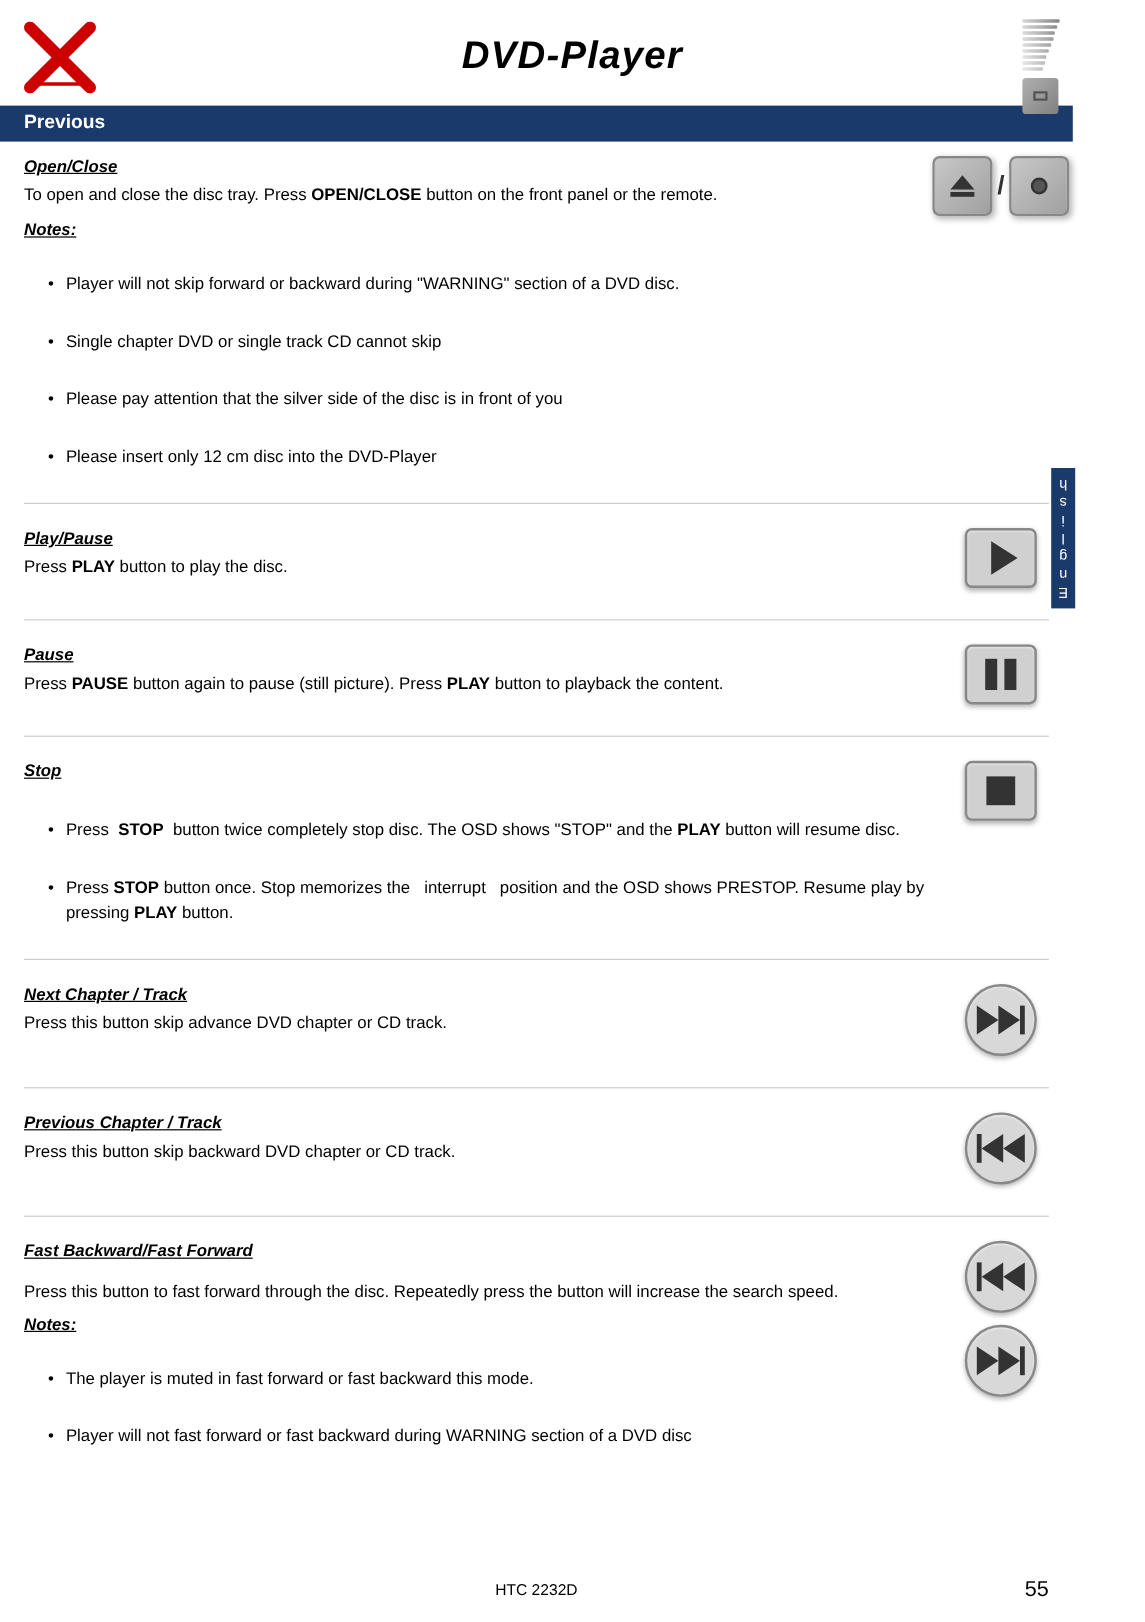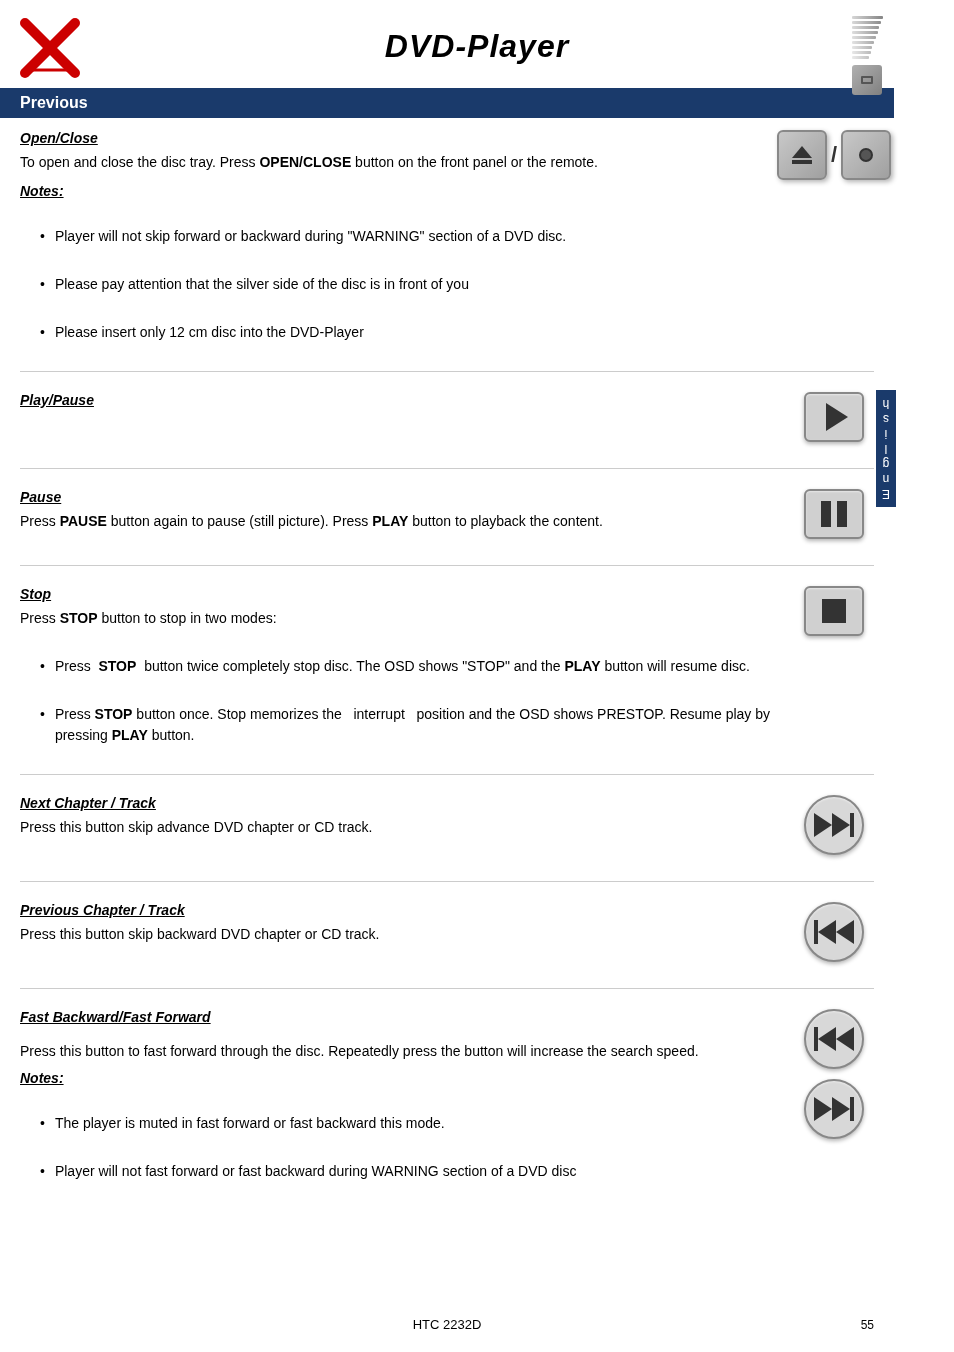--- a/index.html
+++ b/index.html
@@ -165,21 +165,21 @@
     }
 
     .footer-model {
       flex: 1;
       text-align: center;
     }
 
     .footer-page {
       position: absolute;
       right: 20px;
-      font-size: 12px;
+      font-size: 18px;
     }
 
     
     .english-vertical {
       position: absolute;
       right: -2px;
       top: 390px;
       background: #1a3a6b;
       color: white;
       font-size: 12px;
@@ -392,20 +392,23 @@
           To open and close the disc tray. Press <b>OPEN/CLOSE</b> button on the front panel or the remote.
         </div>
         <div style="margin-top:10px;">
           <span style="font-style:italic;font-weight:bold;text-decoration:underline;">Notes:</span>
         </div>
         <ul class="notes-list">
           <li>
               <span>Player will not skip forward or backward during "WARNING" section of a DVD disc.</span>
             </li>
           <li>
+              <span>Single chapter DVD or single track CD cannot skip</span>
+            </li>
+          <li>
               <span>Please pay attention that the silver side of the disc is in front of you</span>
             </li>
           <li>
               <span>Please insert only 12 cm disc into the DVD-Player</span>
             </li>
         </ul>
       </div>
       <div class="section-icon">
         <div class="openclose-img">
           <div class="disc-tray-btn">
@@ -425,20 +428,23 @@
     </div>
 
     <div class="section-gap"></div>
     <div class="divider-line"></div>
 
     <div class="section">
       <div class="section-text">
         <div>
           <span class="section-title">Play/Pause</span>
         </div>
+        <div class="section-body">
+          Press <b>PLAY</b> button to play the disc.
+        </div>
       </div>
       <div class="section-icon">
         <div class="btn-icon">
           <div class="play-triangle"></div>
         </div>
       </div>
     </div>
 
     <div class="section-gap"></div>
     <div class="divider-line"></div>
@@ -462,23 +468,20 @@
       </div>
     </div>
 
     <div class="section-gap"></div>
     <div class="divider-line"></div>
 
     <div class="section">
       <div class="section-text">
         <div>
           <span class="section-title">Stop</span>
-        </div>
-        <div class="section-body">
-          Press <b>STOP</b> button to stop in two modes:
         </div>
         <ul class="notes-list">
           <li>
               <span>Press &nbsp;<b>STOP</b>&nbsp; button twice completely stop disc. The OSD shows "STOP" and the <b>PLAY</b> button will resume disc.</span>
             </li>
           <li>
               <span>Press <b>STOP</b> button once. Stop memorizes the &nbsp; interrupt &nbsp; position and the OSD shows PRESTOP. Resume play by pressing <b>PLAY</b> button.</span>
             </li>
         </ul>
       </div>

